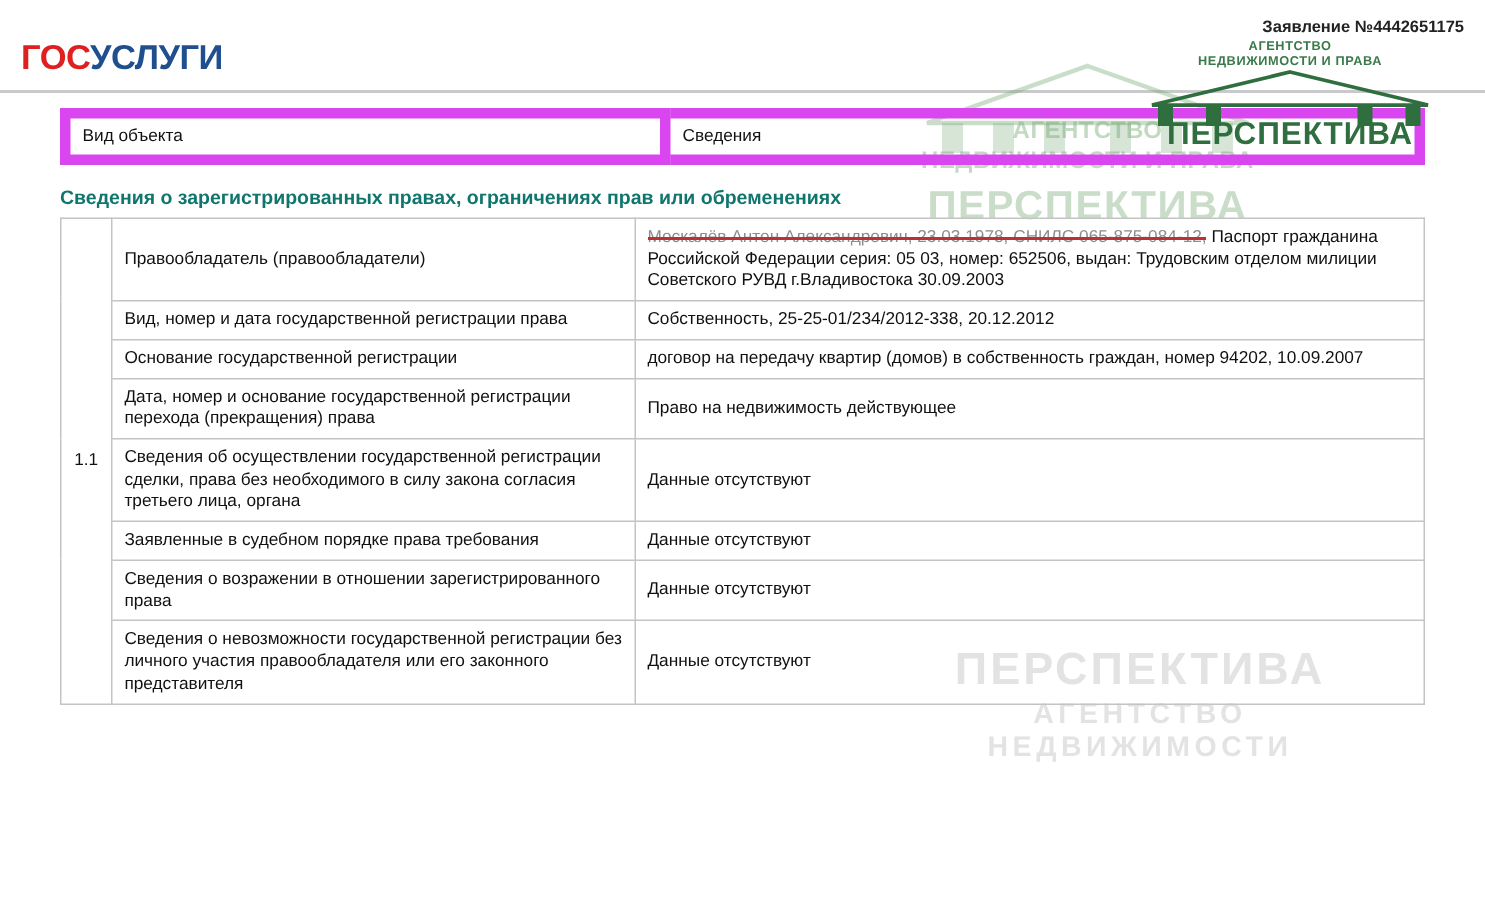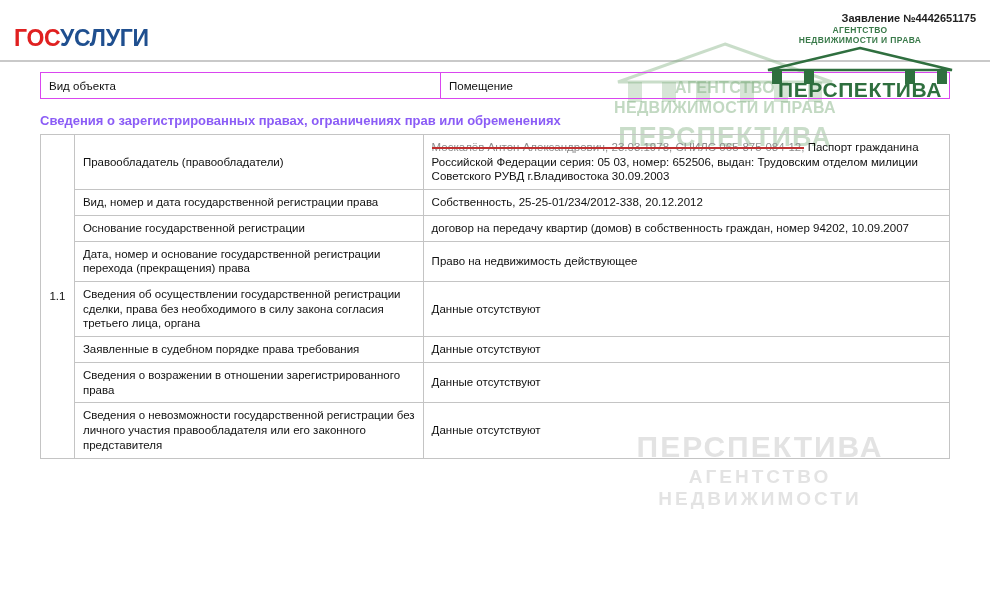--- a/index.html
+++ b/index.html
@@ -129,31 +129,31 @@
   
   .content { position: relative; padding: 10px 40px 0 40px; z-index: 3; }
   table.obj, table.rights {
     width: 100%;
     border-collapse: collapse;
     font-size: 11.5px;
     color: #111;
     background: transparent;
   }
   table.obj td {
-    border: 1px solid #d946ef;
+    border: 7px solid #d946ef;
     padding: 6px 8px;
     height: 26px;
     background: rgba(255,255,255,0.0);
   }
   table.obj td.lbl { width: 400px; }
   .section-title {
     margin: 14px 0 6px 0;
     font-size: 13px;
     font-weight: bold;
-    color: #8b5cf6;
+    color: #0f766e;
   }
   
   .rights-wrap { position: relative; }
   table.rights { border: 1px solid #c4c4c4; }
   table.rights td {
     border: 1px solid #c4c4c4;
     padding: 5px 8px;
     vertical-align: middle;
     line-height: 1.28;
   }
@@ -223,21 +223,21 @@
     </svg>
     <div class="stamp-name">ПЕРСПЕКТИВА</div>
   </div>
 
   <div class="content">
 
     <table class="obj">
       <tbody>
         <tr>
           <td class="lbl">Вид объекта</td>
-          <td>Помещение</td>
+          <td>Сведения</td>
         </tr>
       </tbody>
     </table>
 
     <div class="section-title">Сведения о зарегистрированных правах, ограничениях прав или обременениях</div>
 
     <div class="rights-wrap">
       <table class="rights">
         <tbody>
           <tr>

